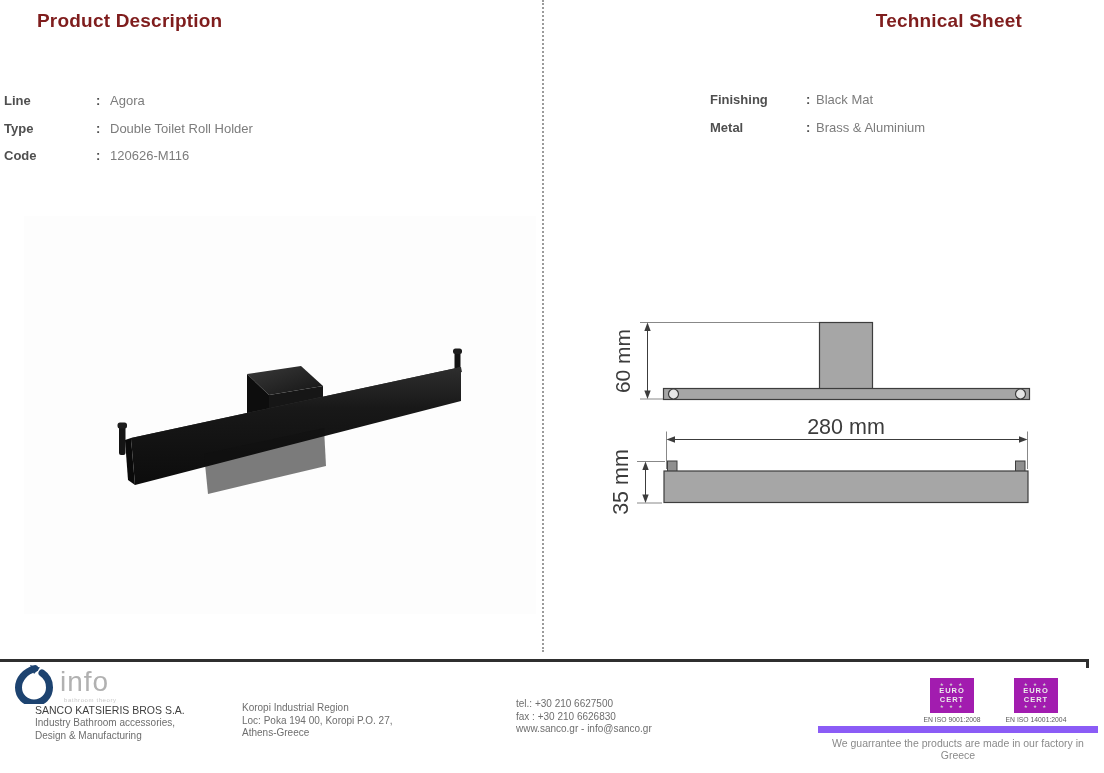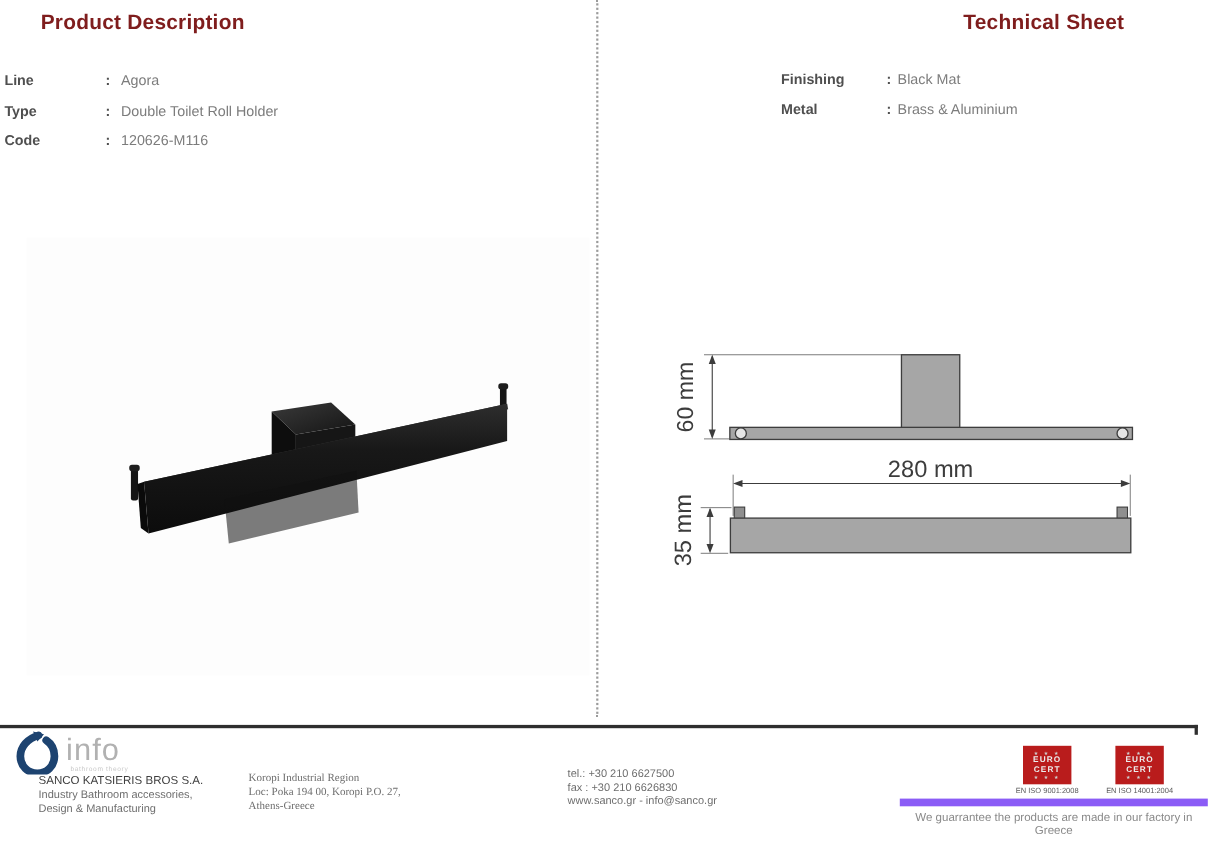--- a/index.html
+++ b/index.html
@@ -3,21 +3,21 @@
 <meta charset="utf-8">
 <style>
   html,body{margin:0;padding:0;}
   body{
     width:1104px;height:773px;background:#ffffff;position:relative;overflow:hidden;
     font-family:"Liberation Sans", sans-serif;
   }
   .title{position:absolute;top:10px;font-size:19px;font-weight:bold;color:#7f1d1d;letter-spacing:.2px;}
   #left-title{left:37px;}
   #right-title{right:82px;}
-  .spec-row{position:absolute;left:0;width:1104px;height:16px;font-size:13px;}
+  .spec-row{position:absolute;left:0;width:1104px;height:16px;font-size:13px;margin-top:28px;}
   .spec-row .lbl{position:absolute;font-weight:bold;color:#4f4f4f;}
   .spec-row .sep{position:absolute;font-weight:bold;color:#4f4f4f;}
   .spec-row .val{position:absolute;color:#7c7c7c;}
   .left-spec .lbl{left:4px;} .left-spec .sep{left:96px;} .left-spec .val{left:110px;}
   .right-spec .lbl{left:710px;} .right-spec .sep{left:806px;} .right-spec .val{left:816px;}
   #pd-row-0{top:65px;} #pd-row-1{top:93px;} #pd-row-2{top:120px;}
   #ts-row-0{top:64px;} #ts-row-1{top:92px;}
   #divider{position:absolute;left:542px;top:0;height:652px;width:0;border-left:2px dotted #9b9b9b;}
   #product-photo{position:absolute;left:24px;top:216px;width:512px;height:398px;background:#fdfdfd;}
   #tech-drawing{position:absolute;left:608px;top:310px;width:442px;height:205px;}
@@ -25,23 +25,23 @@
   
   #footer-rule{position:absolute;left:0;top:659px;width:1089px;height:3px;background:#2f2f2f;}
   #footer-rule-tick{position:absolute;left:1086px;top:659px;width:3px;height:9px;background:#2f2f2f;}
   #logo{position:absolute;left:14px;top:664px;width:180px;height:40px;}
   #logo-icon{position:absolute;left:0;top:0;}
   #logo-word{position:absolute;left:46px;top:2px;font-size:28px;color:#b1b1b1;letter-spacing:1px;}
   #logo-tagline{position:absolute;left:50px;top:33px;font-size:6px;color:#c9c9c9;letter-spacing:.6px;}
   .foot-col{position:absolute;font-size:10px;color:#6e6e6e;line-height:12.5px;}
   #company-col{left:35px;top:704px;}
   #company-col .strong{font-size:10.5px;font-weight:normal;color:#3f3f3f;line-height:13px;}
-  #address-col{left:226px;top:702px;font-family:Liberation Serif, serif;}
+  #address-col{left:242px;top:702px;}
   #contact-col{left:516px;top:698px;}
-  .badge{position:absolute;top:678px;width:44px;height:35px;background:#b91c1c;color:#ececec;
+  .badge{position:absolute;top:678px;width:44px;height:35px;background:#a21caf;color:#ececec;
          display:flex;flex-direction:column;align-items:center;justify-content:center;}
   #badge-0{left:930px;} #badge-1{left:1014px;}
   .badge .stars{font-size:4.5px;line-height:5px;letter-spacing:2px;color:#cfcfcf;}
   .badge .bline{font-size:7.5px;font-weight:bold;line-height:8.5px;letter-spacing:1px;}
   .badge-caption{position:absolute;top:716px;width:90px;text-align:center;font-size:6.8px;color:#5a5a5a;}
   #badge-caption-0{left:907px;} #badge-caption-1{left:991px;}
   #guarantee{position:absolute;left:818px;top:726px;width:280px;border-top:7px solid #8b5cf6;
              padding-top:4px;font-size:10.5px;color:#8a8a8a;text-align:center;}
 </style>
 </head>

